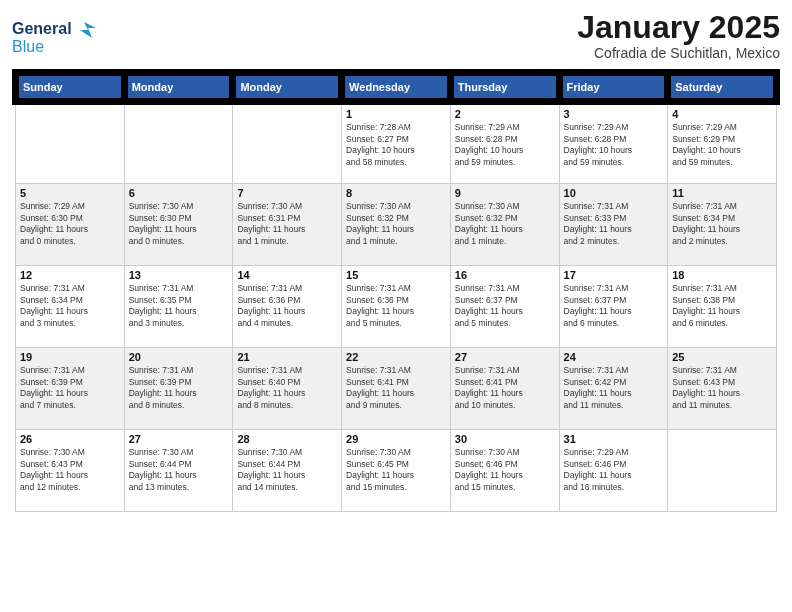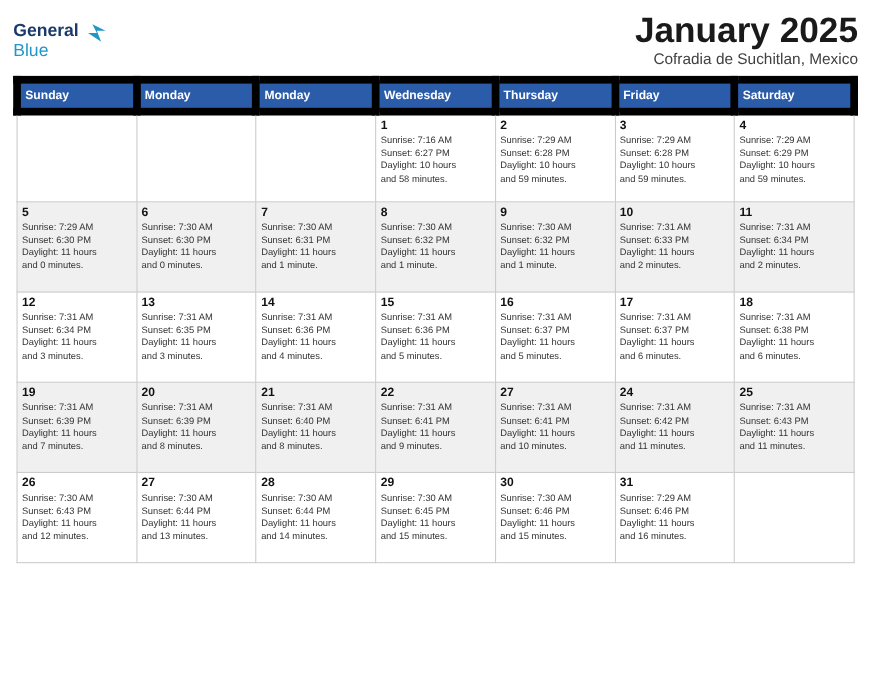--- a/index.html
+++ b/index.html
@@ -134,21 +134,21 @@
           <th>Saturday</th>
         </tr>
     </thead>
     <tbody id="calendar-body">
     <tr>
           <td class="empty"></td>
           <td class="empty"></td>
           <td class="empty"></td>
           <td>
             <span class="day-number">1</span>
-            <div class="cell-info" style="white-space: pre-line;">Sunrise: 7:16 AM
+            <div class="cell-info" style="white-space: pre-line;">Sunrise: 7:28 AM
 Sunset: 6:27 PM
 Daylight: 10 hours
 and 58 minutes.</div>
           </td>
           <td>
             <span class="day-number">2</span>
             <div class="cell-info" style="white-space: pre-line;">Sunrise: 7:29 AM
 Sunset: 6:28 PM
 Daylight: 10 hours
 and 59 minutes.</div>

